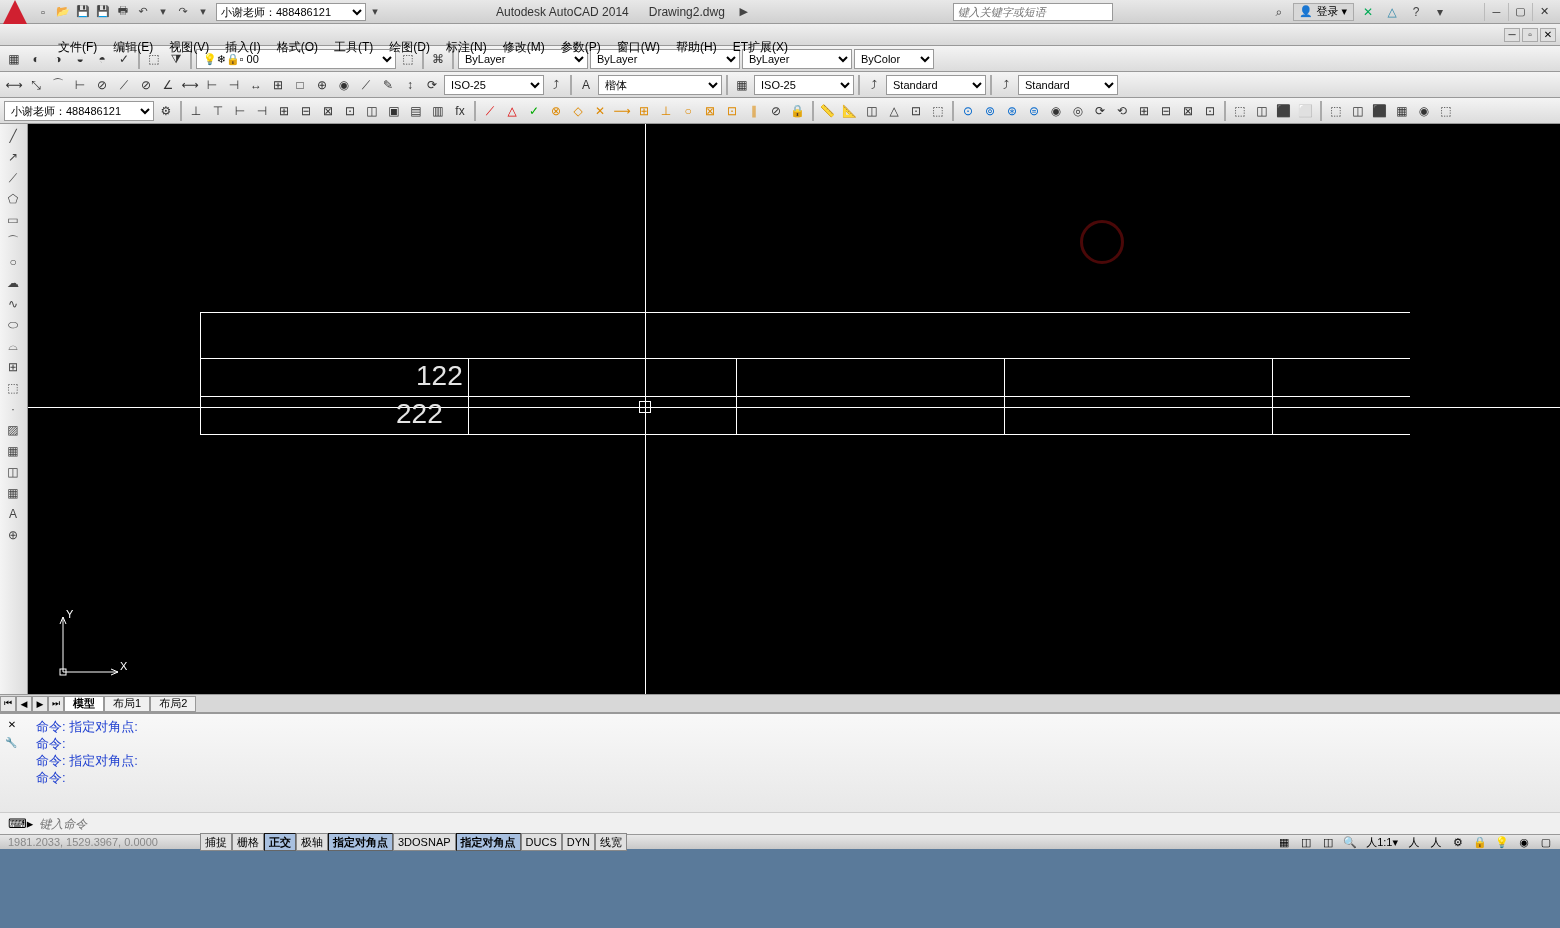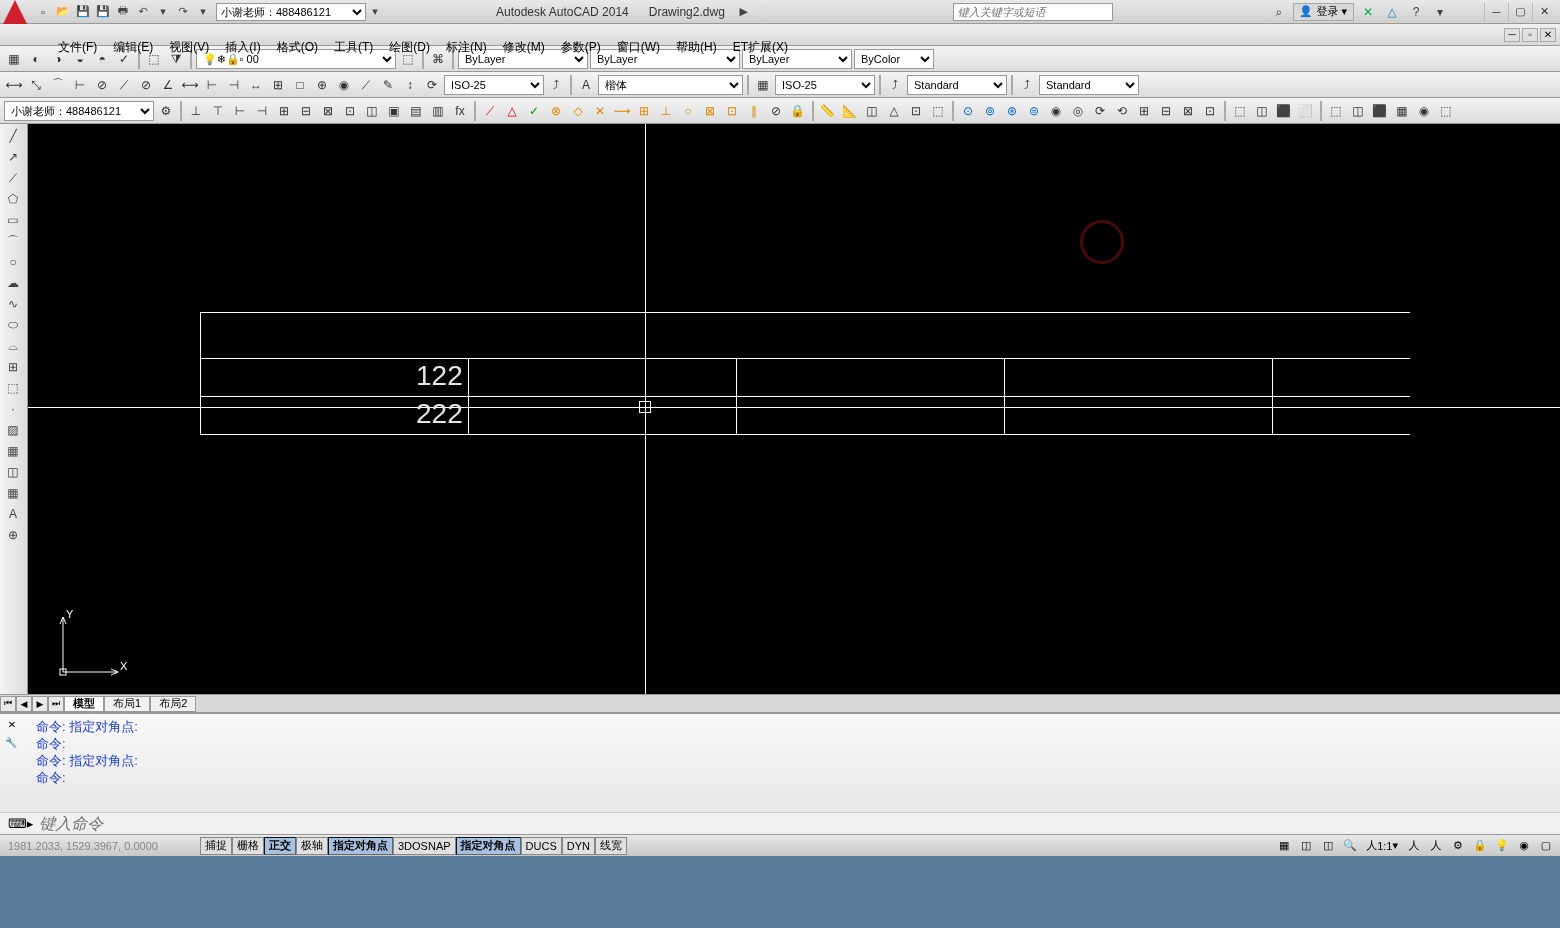--- a/index.html
+++ b/index.html
@@ -55,24 +55,24 @@
 .mt-tab { padding: 0 8px; height: 16px; display: flex; align-items: center; border: 1px solid #999; background: #f0f0f0; font-size: 11px; }
 .mt-tab.active { background: #fff; font-weight: bold; }
 
 
 .command-area { height: 100px; background: linear-gradient(#f8f8f8, #e8e8e8); border-top: 2px solid #999; display: flex; }
 .cmd-left { width: 28px; display: flex; flex-direction: column; gap: 2px; padding: 2px; }
 .cmd-left-btn { width: 20px; height: 16px; font-size: 10px; display: flex; align-items: center; justify-content: center; }
 .cmd-history { flex: 1; padding: 4px 8px; font-size: 13px; line-height: 17px; }
 .cmd-line { color: #2040d0; }
 .cmd-input-row { height: 22px; background: #f0f0f0; display: flex; align-items: center; padding: 0 8px; border-top: 1px solid #ccc; }
-.cmd-input { flex: 1; border: none; background: transparent; font-size: 16px; color: #888; font-style: italic; outline: none; }
-
-
-.statusbar { height: 22px; background: linear-gradient(#e8e8e8, #c8c8c8); display: flex; align-items: center; border-top: 1px solid #999; font-size: 11px; }
+.cmd-input { flex: 1; border: none; background: transparent; font-size: 12px; color: #888; font-style: italic; outline: none; }
+
+
+.statusbar { height: 15px; background: linear-gradient(#e8e8e8, #c8c8c8); display: flex; align-items: center; border-top: 1px solid #999; font-size: 11px; }
 .sb-coords { width: 200px; padding: 0 8px; color: #888; }
 .sb-toggle { padding: 0 4px; height: 18px; display: flex; align-items: center; border: 1px solid #888; background: #e0e0e0; cursor: pointer; font-size: 11px; }
 .sb-toggle.active { background: #a8c0e0; border: 1px inset #666; font-weight: bold; }
 .sb-right { margin-left: auto; display: flex; gap: 2px; align-items: center; padding-right: 4px; }
 .sb-icon { width: 20px; height: 18px; display: flex; align-items: center; justify-content: center; font-size: 11px; }
 </style>
 </head>
 <body>
 
 <div class="titlebar">
@@ -182,21 +182,21 @@
   <div class="tb-btn">⊕</div>
   <div class="tb-btn">◉</div>
   <div class="tb-btn">⟋</div>
   <div class="tb-btn">✎</div>
   <div class="tb-btn">↕</div>
   <div class="tb-btn">⟳</div>
   <select class="tb-select w2"><option>ISO-25</option></select>
   <div class="tb-btn">⤴</div>
   <div class="tb-sep"></div>
   <div class="tb-btn">A</div>
-  <select class="tb-select" style="width:145px"><option>楷体</option></select>
+  <select class="tb-select" style="width:124px"><option>楷体</option></select>
   <div class="tb-sep"></div>
   <div class="tb-btn">▦</div>
   <select class="tb-select w2"><option>ISO-25</option></select>
   <div class="tb-sep"></div>
   <div class="tb-btn">⤴</div>
   <select class="tb-select w2"><option>Standard</option></select>
   <div class="tb-sep"></div>
   <div class="tb-btn">⤴</div>
   <select class="tb-select w2"><option>Standard</option></select>
 </div>
@@ -305,21 +305,21 @@
     <div class="drawing-line" style="left:172px;top:188px;width:1px;height:122px"></div>
 
     <div class="drawing-line" style="left:440px;top:234px;width:1px;height:76px"></div>
     <div class="drawing-line" style="left:708px;top:234px;width:1px;height:76px"></div>
     <div class="drawing-line" style="left:976px;top:234px;width:1px;height:76px"></div>
     <div class="drawing-line" style="left:1244px;top:234px;width:1px;height:76px"></div>
 
     <div class="drawing-line" style="left:340px;top:283px;width:558px;height:1px"></div>
 
     <div class="drawing-text" style="left:388px;top:236px">122</div>
-    <div class="drawing-text" style="left:388px;top:274px">222</div>
+    <div class="drawing-text" style="left:368px;top:274px">222</div>
 
     <div class="red-circle" style="left:1052px; top:96px"></div>
 
     <div class="ucs">
       <svg width="70" height="70" style="overflow:visible">
         <line x1="5" y1="60" x2="5" y2="5" class="ucs-line"></line>
         <line x1="5" y1="60" x2="60" y2="60" class="ucs-line"></line>
         <line x1="5" y1="5" x2="2" y2="12" class="ucs-line"></line>
         <line x1="5" y1="5" x2="8" y2="12" class="ucs-line"></line>
         <line x1="60" y1="60" x2="53" y2="57" class="ucs-line"></line>

